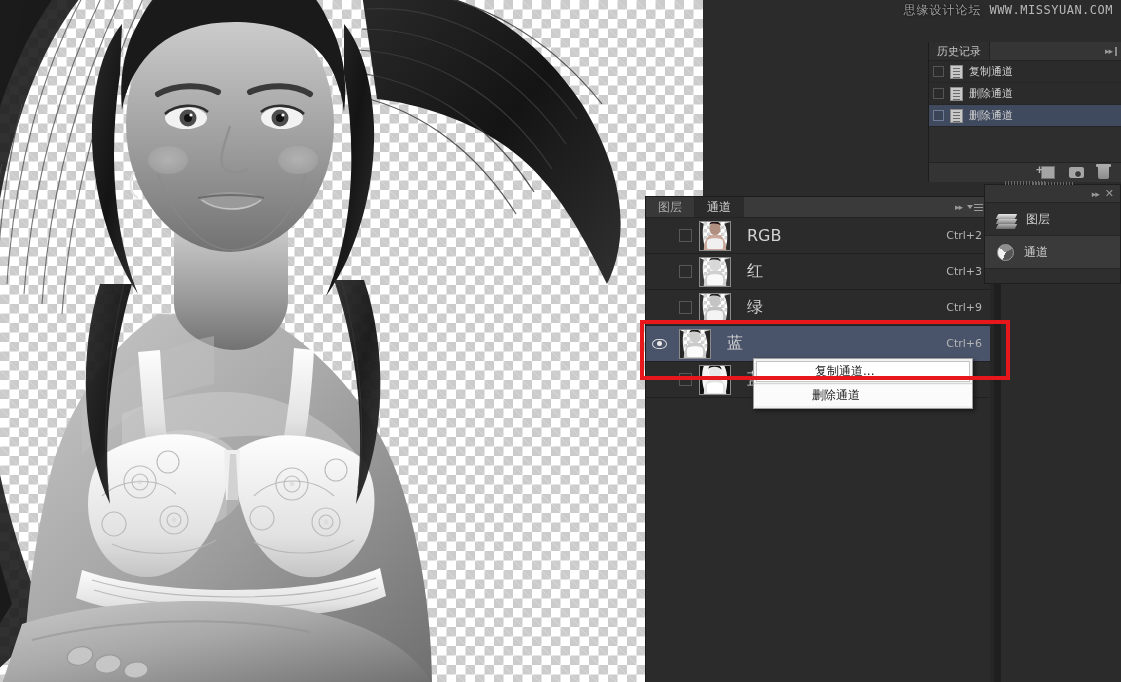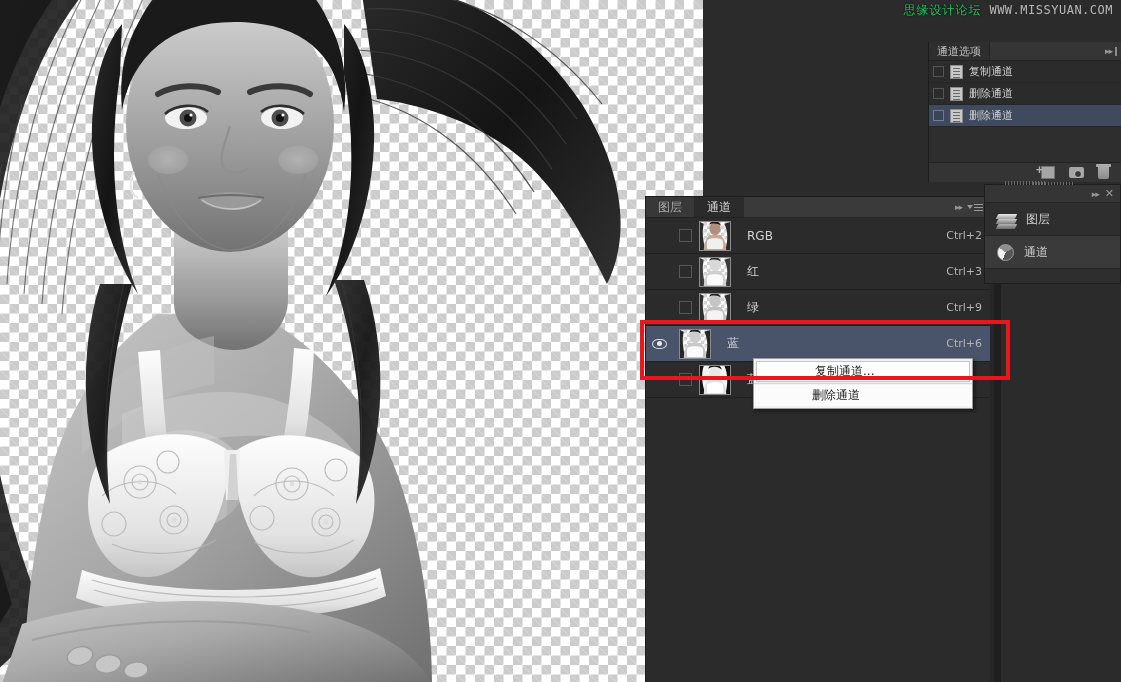--- a/index.html
+++ b/index.html
@@ -36,21 +36,21 @@
 
   
   .watermark {
     position:absolute; right:2px; top:0px; height:20px;
     display:flex; align-items:center; gap:8px;
     padding:0 6px;
     z-index:60;
     pointer-events:none;
   }
   .wm-cn {
-    font-size:12px; color:#22c55e; letter-spacing:1px;
+    font-size:12px; color:#a3a3a3; letter-spacing:1px;
     font-family:"DejaVu Sans", sans-serif;
     text-shadow:0 0 2px #000;
   }
   .wm-en {
     font-size:12px; color:#b8b8b8; letter-spacing:0.5px;
     font-family:"DejaVu Sans Mono", monospace;
   }
 
   
   .history-panel {
@@ -259,21 +259,21 @@
     background-color:#ffffff;
     background-image:
       linear-gradient(45deg,#cfcfcf 25%,transparent 25%,transparent 75%,#cfcfcf 75%,#cfcfcf),
       linear-gradient(45deg,#cfcfcf 25%,transparent 25%,transparent 75%,#cfcfcf 75%,#cfcfcf);
     background-size:7px 7px;
     background-position:0 0, 3.5px 3.5px;
     overflow:hidden; position:relative;
   }
   .ch-thumb svg { position:absolute; left:0; top:0; width:100%; height:100%; }
   .ch-name {
-    margin-left:16px; font-size:12px; color:#d2d2d2;
+    margin-left:16px; font-size:16px; color:#d2d2d2;
     font-family:"DejaVu Sans", sans-serif;
     flex:1;
   }
   .ch-shortcut {
     font-size:11px; color:#b4b4b4;
     font-family:"DejaVu Sans", sans-serif;
     margin-right:8px;
   }
 
   
@@ -473,21 +473,21 @@
   <div class="workspace"></div>
 
   <div class="watermark">
     <span class="wm-cn">思缘设计论坛</span>
     <span class="wm-en">WWW.MISSYUAN.COM</span>
   </div>
 
   <div class="history-panel">
     <div class="history-header">
       <div class="history-tab">
-        <span>通道选项</span>
+        <span>历史记录</span>
       </div>
       <div class="history-header-fill"></div>
       <div class="history-header-icons">
         <span class="chev">▸▸</span>
         <span class="hbars"></span>
       </div>
     </div>
 
     <div class="history-list">
       <div class="hist-row">

